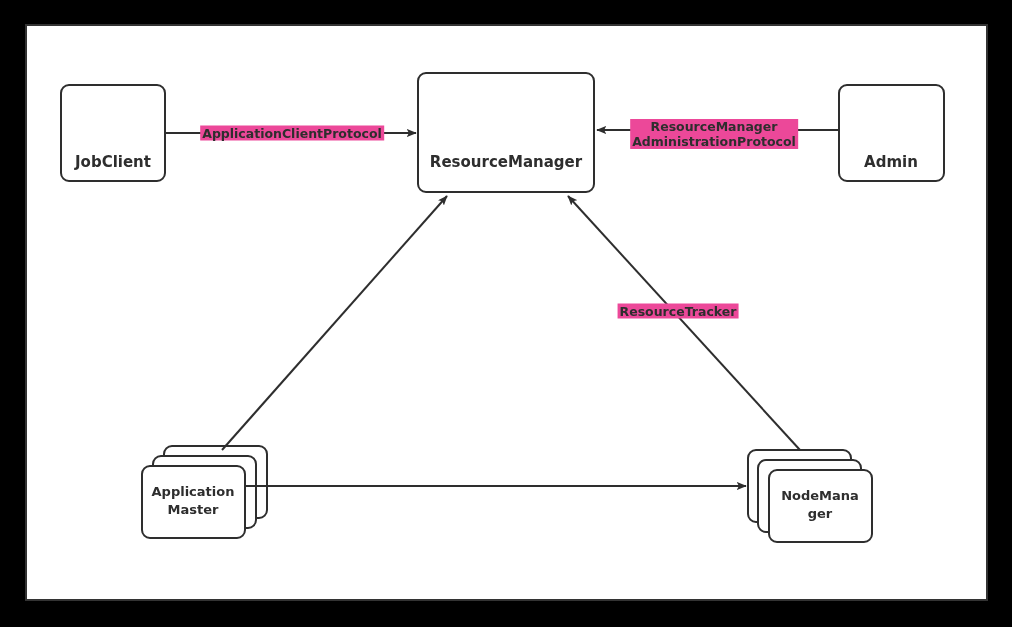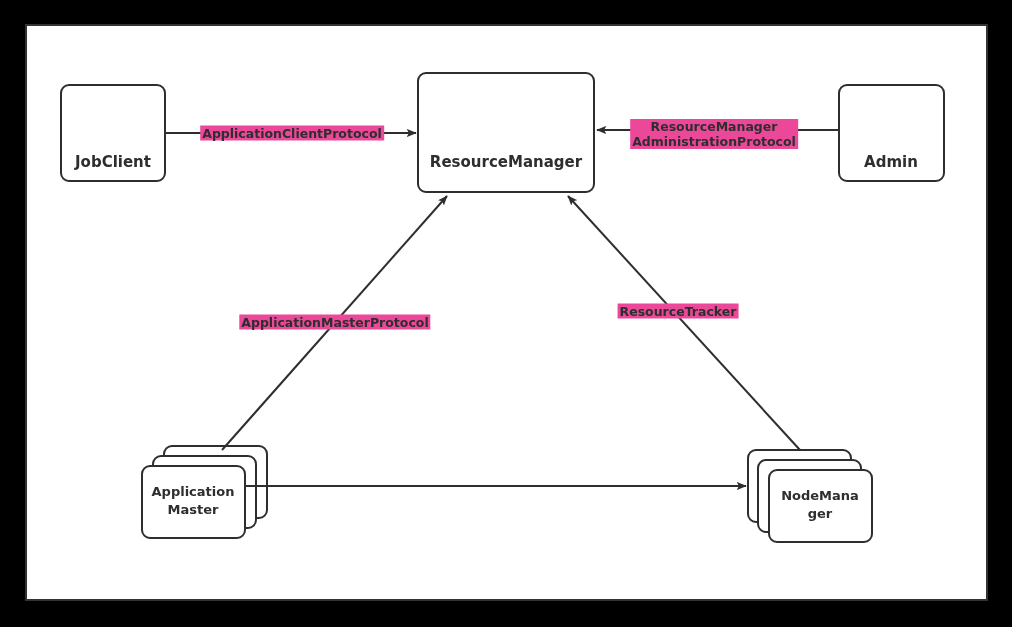--- a/index.html
+++ b/index.html
@@ -121,18 +121,17 @@
 ger</div>
 
   <div class="node-label small" style="left:193px; top:501px;">Application
 Master</div>
 
   <div class="edge-label" style="left:292px; top:133px;">ApplicationClientProtocol</div>
 
   <div class="edge-label" style="left:714px; top:134px; white-space:pre-line;">ResourceManager
 AdministrationProtocol</div>
 
-  <div class="edge-label" style="left:335px; top:322px;">ApplicationMasterProtocol</div>
 
   <div class="edge-label" style="left:678px; top:311px;">ResourceTracker</div>
 
 
 </div>
 
 </body></html>

